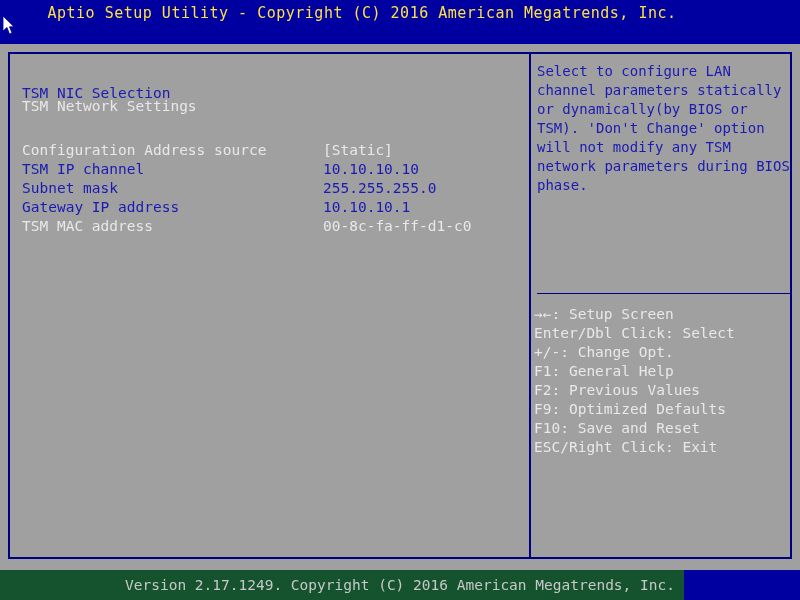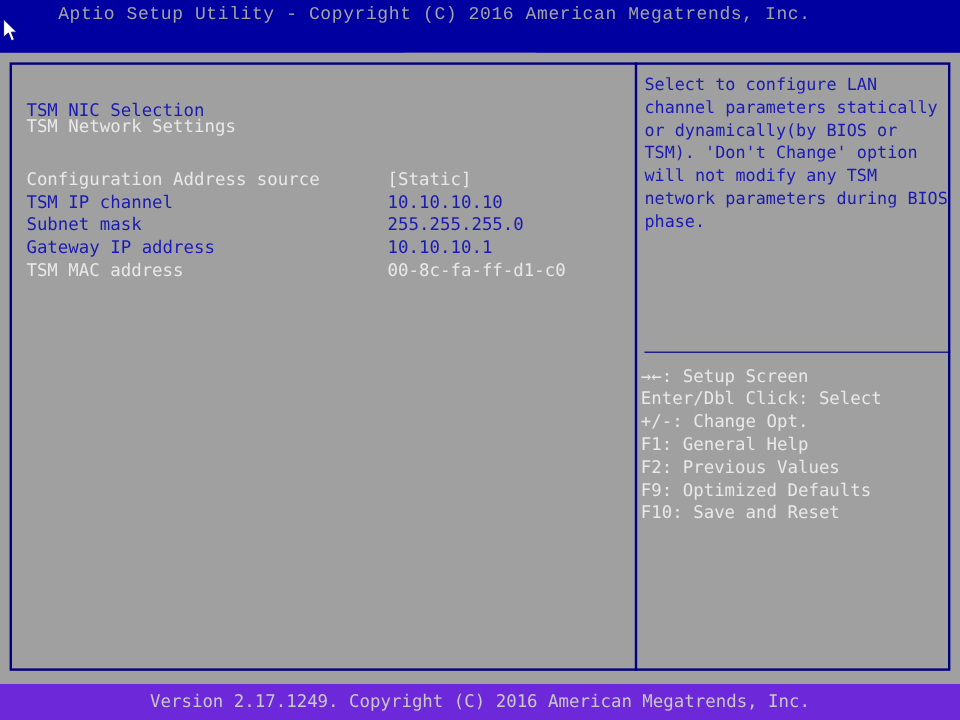--- a/index.html
+++ b/index.html
@@ -24,25 +24,24 @@
     position: absolute;
     left: 0; top: 0;
     width: 800px; height: 22px;
     background: #0000a0;
   }
   .title-text {
     position: absolute;
     left: 0; top: 4px;
     width: 724px;
     text-align: center;
-    color: #a3a3a3;
+    color: #fde047;
     font-size: 15px;
     letter-spacing: 0.5px;
     white-space: pre;
-    font-family: Liberation Mono, monospace;
   }
   
   .tabstrip {
     position: absolute;
     left: 0; top: 22px;
     width: 800px; height: 22px;
     background: #0000a0;
   }
   .tab-active {
     position: absolute;
@@ -125,22 +124,22 @@
     width: 260px;
     color: #e8e8e8;
     font-size: 14.5px;
     line-height: 19px;
   }
   .legend-line { white-space: pre; height: 19px; }
   
   .footer {
     position: absolute;
     left: 0; top: 570px;
-    width: 800px; height: 30px;
-    background: #6d28d9;
+    width: 684px; height: 30px;
+    background: #14532d;
   }
   .footer-text {
     position: absolute;
     left: 0; top: 7px;
     width: 800px;
     text-align: center;
     color: #c8c8c8;
     font-size: 14.5px;
     white-space: pre;
   }
@@ -191,20 +190,21 @@
     </div>
 
   <div class="legend" id="legend-pane">
       <div class="legend-line">→←: Setup Screen</div>
       <div class="legend-line">Enter/Dbl Click: Select</div>
       <div class="legend-line">+/-: Change Opt.</div>
       <div class="legend-line">F1: General Help</div>
       <div class="legend-line">F2: Previous Values</div>
       <div class="legend-line">F9: Optimized Defaults</div>
       <div class="legend-line">F10: Save and Reset</div>
+      <div class="legend-line">ESC/Right Click: Exit</div>
     </div>
 
   <div class="footer">
     <div class="footer-text">Version 2.17.1249. Copyright (C) 2016 American Megatrends, Inc.</div>
   </div>
 
   <svg class="cursor" viewBox="0 0 14 20" style="left: 3px; top: 16px;">
     <polygon points="0,0 0,15 4,11.5 6.5,18 9,17 6.5,10.8 11,10.8" fill="#ffffff" stroke="#000080" stroke-width="0.8"></polygon>
   </svg>
 

